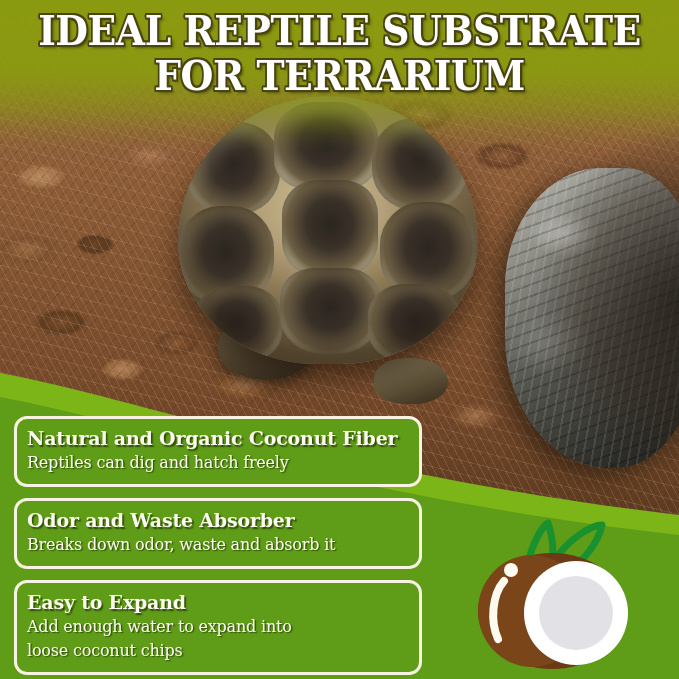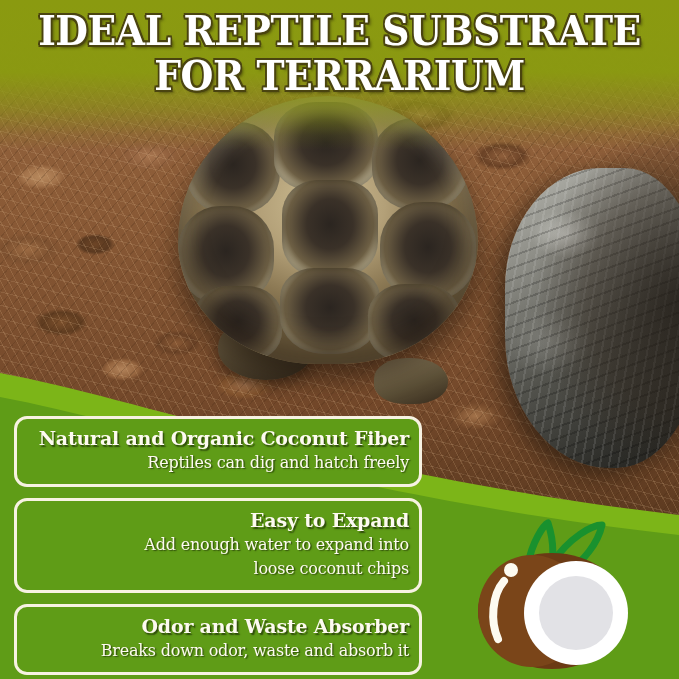--- a/index.html
+++ b/index.html
@@ -214,21 +214,21 @@
     width: 408px;
     z-index: 7;
   }
   .feature-box {
     box-sizing: border-box;
     border: 3px solid #f7f2e2;
     border-radius: 13px;
     background: #5f9c17;
     padding: 7px 10px 9px 10px;
     margin-bottom: 11px;
-    text-align: right;
+    text-align: left;
   }
   .feature-title {
     font-family: "DejaVu Serif", "Liberation Serif", serif;
     font-weight: bold;
     color: #fdfaf0;
     font-size: 19px;
     line-height: 25px;
     letter-spacing: -0.2px;
     text-shadow: 1.6px 1.6px 1.4px rgba(30,48,6,0.75);
   }
@@ -299,28 +299,28 @@
   </div>
 
   <div class="features">
 
     <div class="feature-box">
       <div class="feature-title">Natural and Organic Coconut Fiber</div>
       <div class="feature-desc">Reptiles can dig and hatch freely</div>
     </div>
 
     <div class="feature-box">
+      <div class="feature-title">Odor and Waste Absorber</div>
+      <div class="feature-desc">Breaks down odor, waste and absorb it</div>
+    </div>
+
+    <div class="feature-box">
       <div class="feature-title">Easy to Expand</div>
       <div class="feature-desc">Add enough water to expand into</div>
       <div class="feature-desc">loose coconut chips</div>
-    </div>
-
-    <div class="feature-box">
-      <div class="feature-title">Odor and Waste Absorber</div>
-      <div class="feature-desc">Breaks down odor, waste and absorb it</div>
     </div>
 
   </div>
 
   <div class="coconut">
     <svg viewBox="0 0 200 152" aria-hidden="true">
 
       <g fill="none" stroke="#19912e" stroke-width="7" stroke-linecap="round" stroke-linejoin="round">
         <path d="M62,46 C66,22 78,6 82,4 C86,16 88,30 86,44"></path>
         <path d="M86,44 C104,18 126,6 136,6 C132,24 118,42 100,54"></path>

